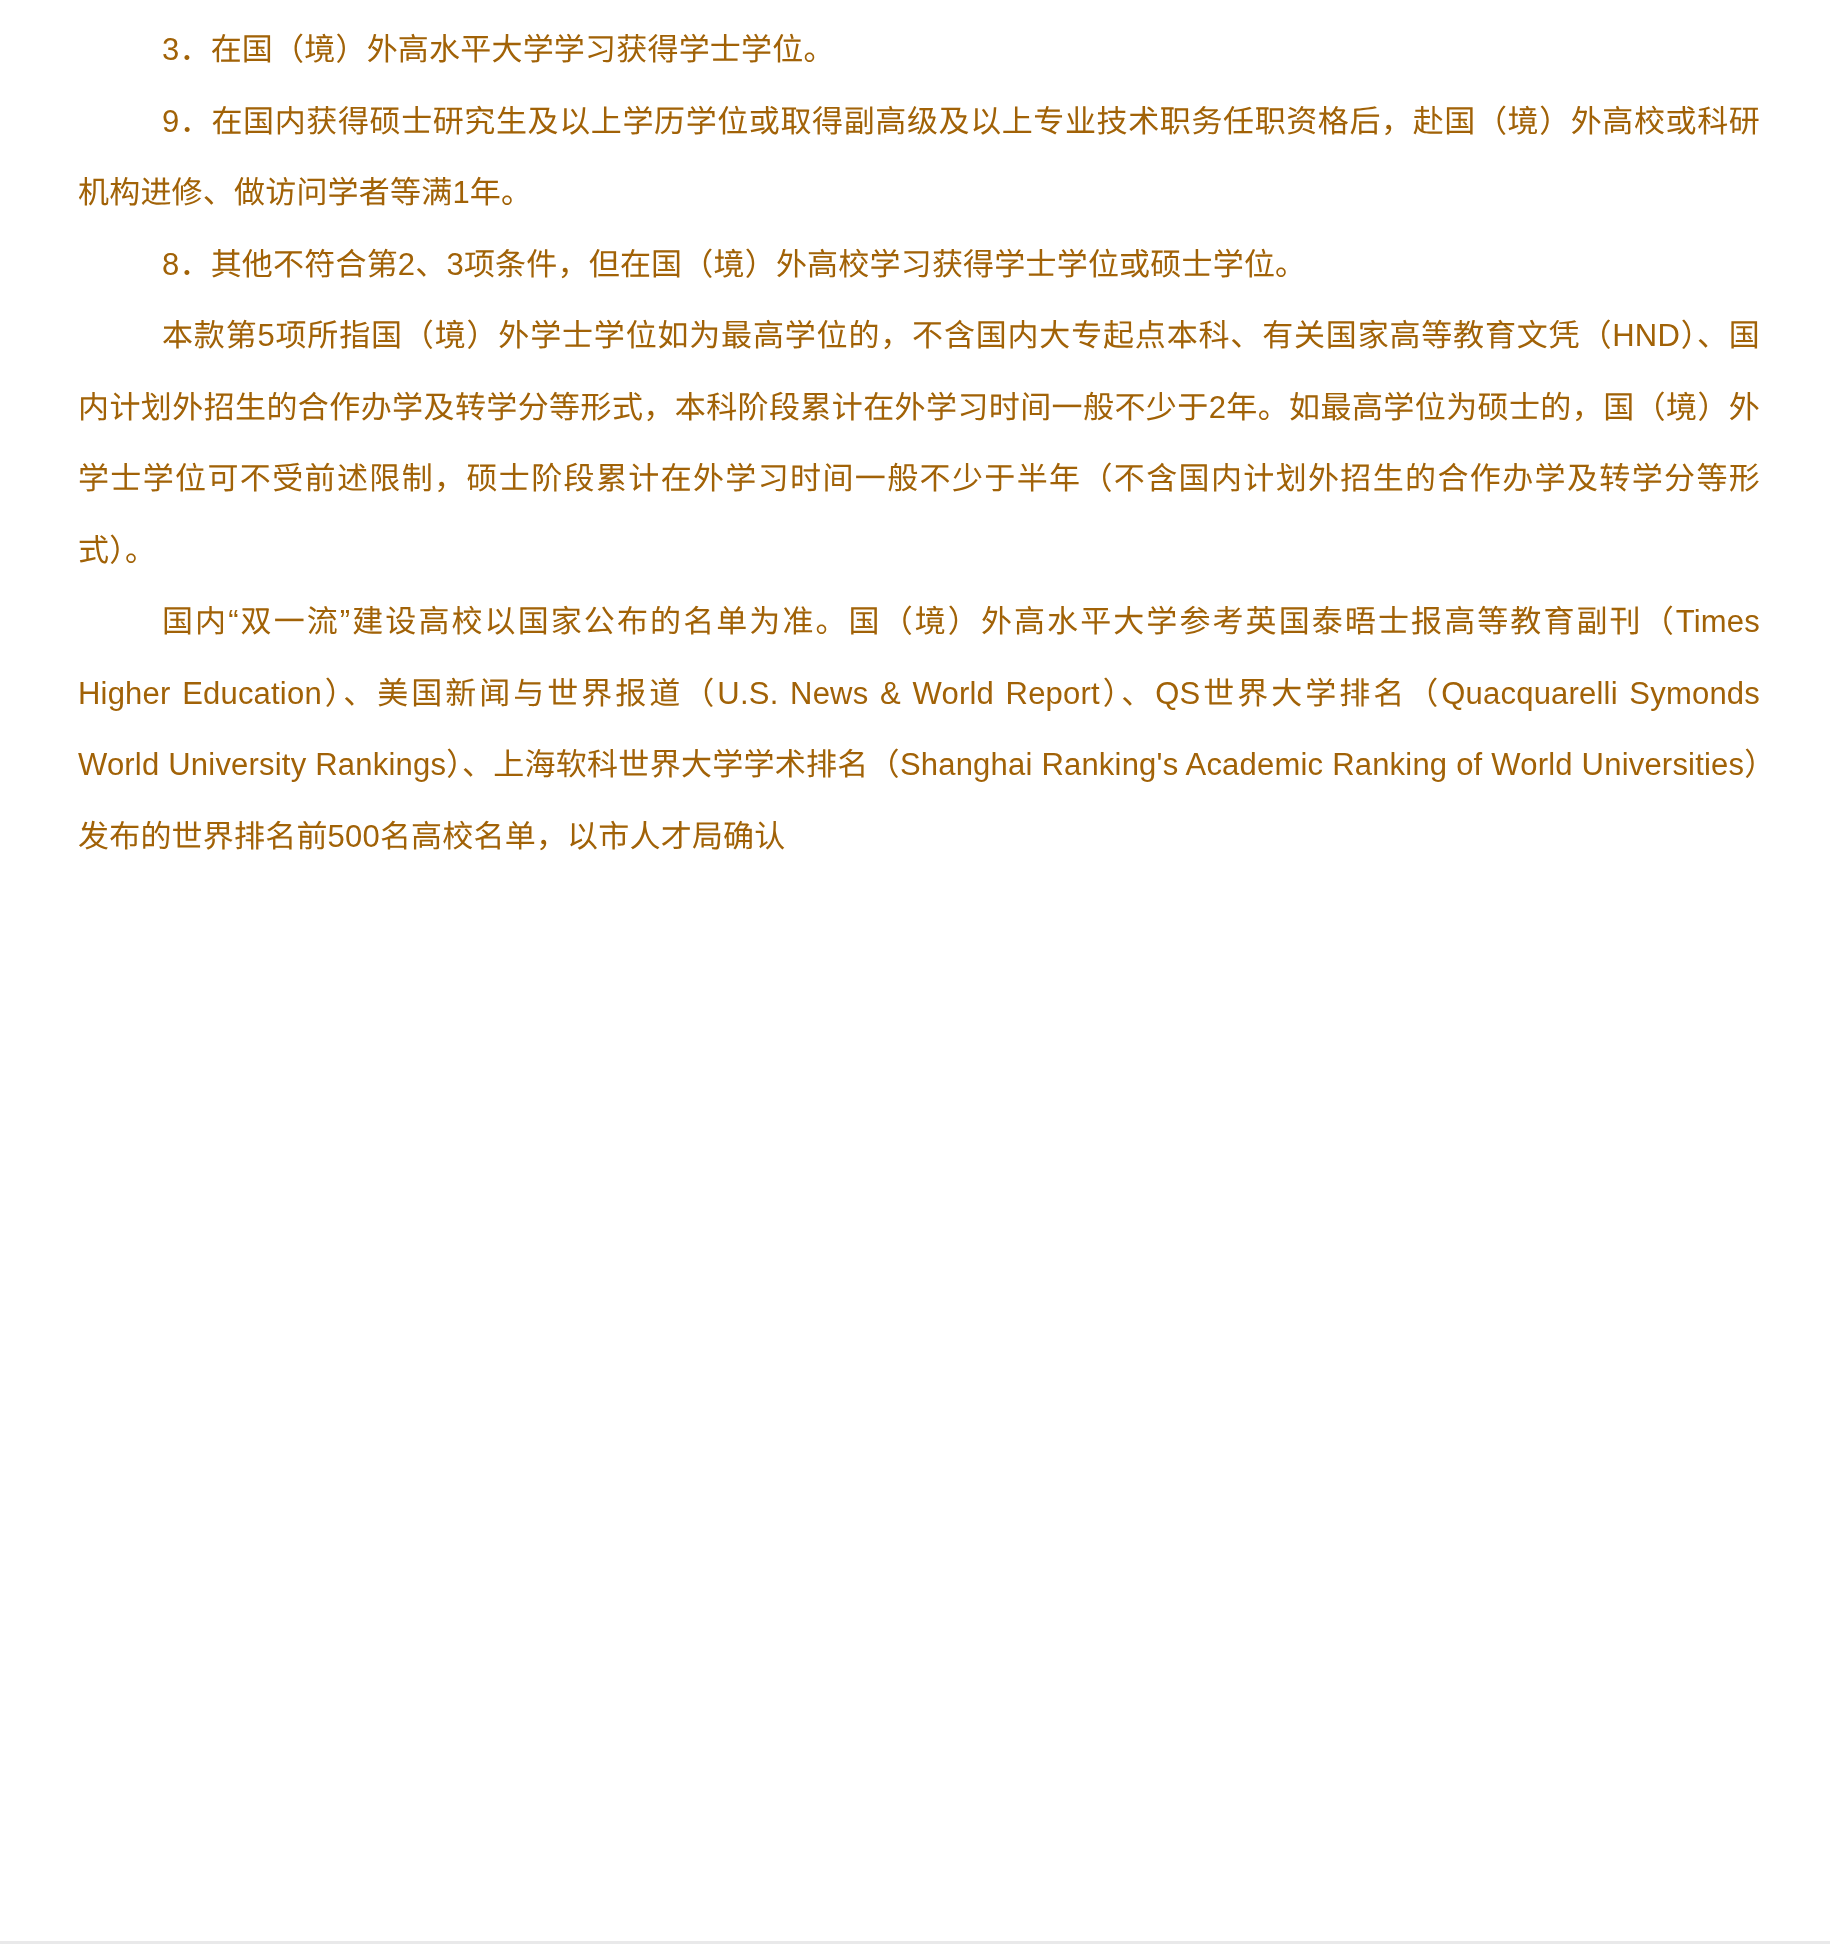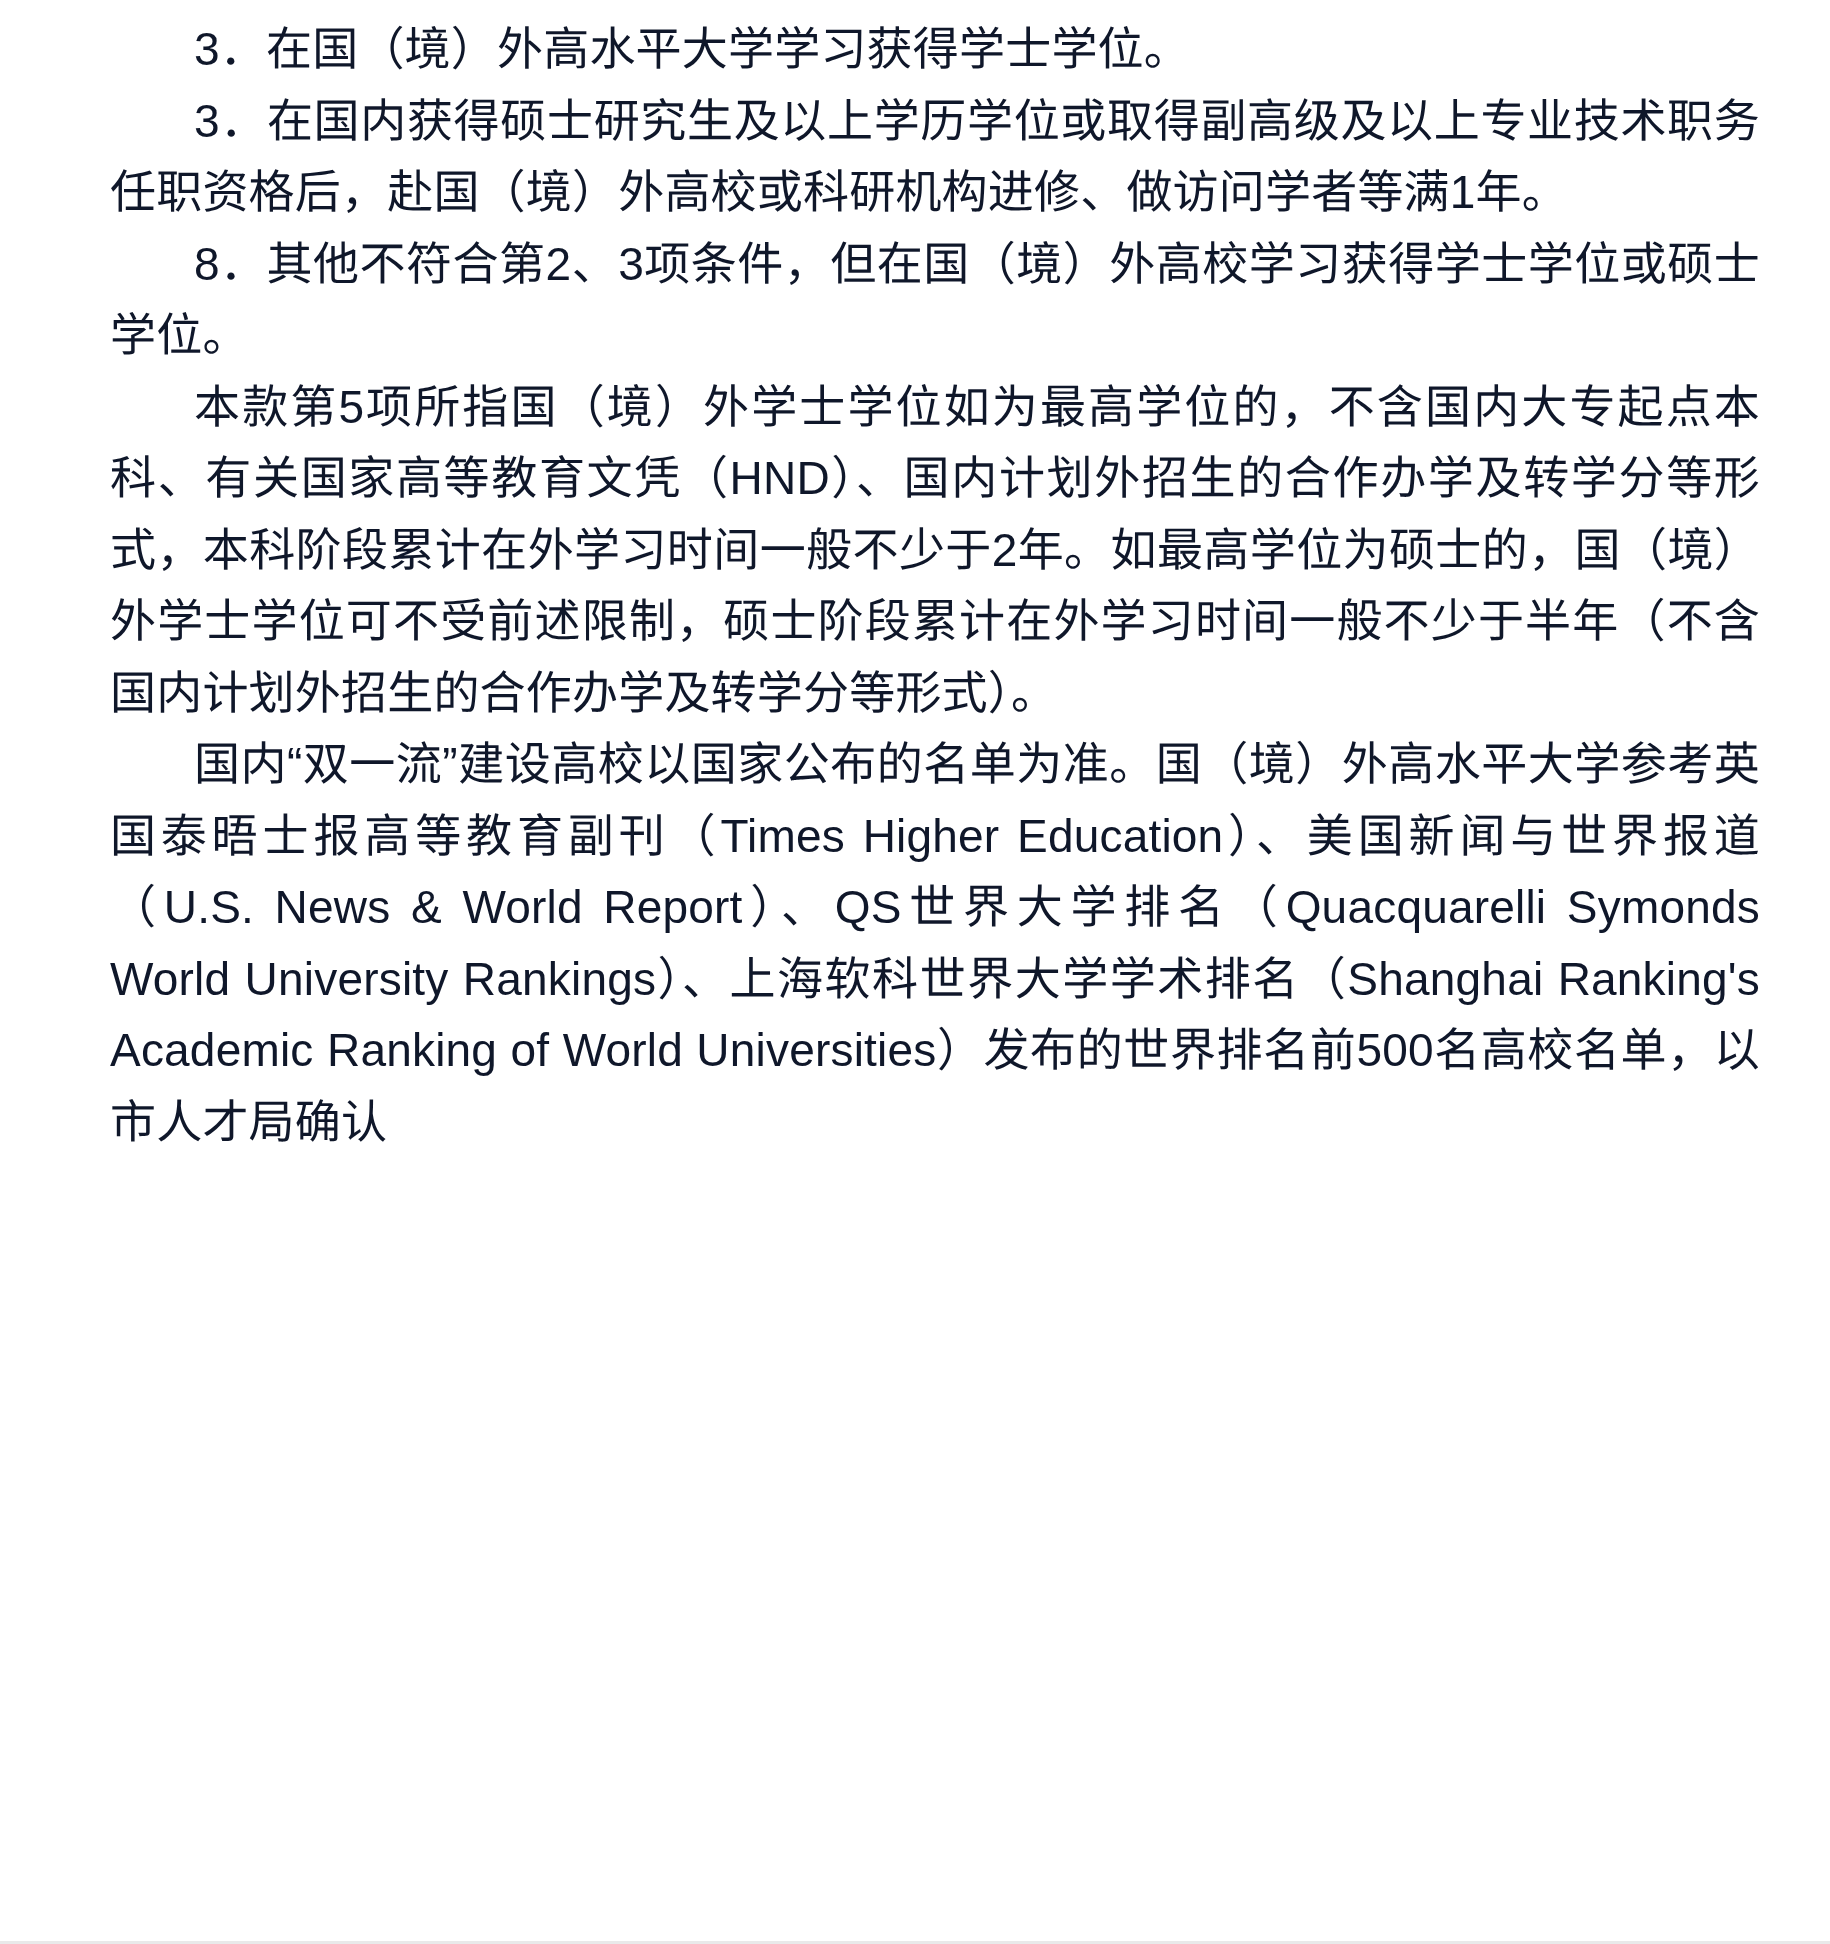--- a/index.html
+++ b/index.html
@@ -16,28 +16,27 @@
   }
   .page {
     position: relative;
     width: 1830px;
     height: 1944px;
     background: #ffffff;
     box-sizing: border-box;
     padding: 14px 70px 0 78px;
   }
   .doc-body {
-    color: #0f172a;
-    font-size: 46px;
+    color: #a16207;
+    font-size: 31px;
     line-height: 71.5px;
     letter-spacing: 0.2px;
     text-align: justify;
     text-justify: inter-ideograph;
     font-weight: 400;
-    margin-left: 32px;
     -webkit-font-smoothing: antialiased;
   }
   .para {
     margin: 0;
     text-align: justify;
     text-justify: inter-ideograph;
     text-indent: 84px;
     white-space: normal;
   }
   
@@ -54,21 +53,21 @@
   }
 </style>
 </head>
 <body>
 
 <div class="page">
   <div class="doc-body">
 
     <p class="para list-item">3．在国（境）外高水平大学学习获得学士学位。</p>
 
-    <p class="para list-item">3．在国内获得硕士研究生及以上学历学位或取得副高级及以上专业技术职务任职资格后，赴国（境）外高校或科研机构进修、做访问学者等满1年。</p>
+    <p class="para list-item">9．在国内获得硕士研究生及以上学历学位或取得副高级及以上专业技术职务任职资格后，赴国（境）外高校或科研机构进修、做访问学者等满1年。</p>
 
     <p class="para list-item">8．其他不符合第2、3项条件，但在国（境）外高校学习获得学士学位或硕士学位。</p>
 
 
     <p class="para">本款第5项所指国（境）外学士学位如为最高学位的，不含国内大专起点本科、有关国家高等教育文凭（HND）、国内计划外招生的合作办学及转学分等形式，本科阶段累计在外学习时间一般不少于2年。如最高学位为硕士的，国（境）外学士学位可不受前述限制，硕士阶段累计在外学习时间一般不少于半年（不含国内计划外招生的合作办学及转学分等形式）。</p>
 
 
     <p class="para">国内“双一流”建设高校以国家公布的名单为准。国（境）外高水平大学参考英国泰晤士报高等教育副刊（Times Higher Education）、美国新闻与世界报道（U.S. News &amp; World Report）、QS世界大学排名（Quacquarelli Symonds World University Rankings）、上海软科世界大学学术排名（Shanghai Ranking's Academic Ranking of World Universities）发布的世界排名前500名高校名单，以市人才局确认</p>
 
   </div>

